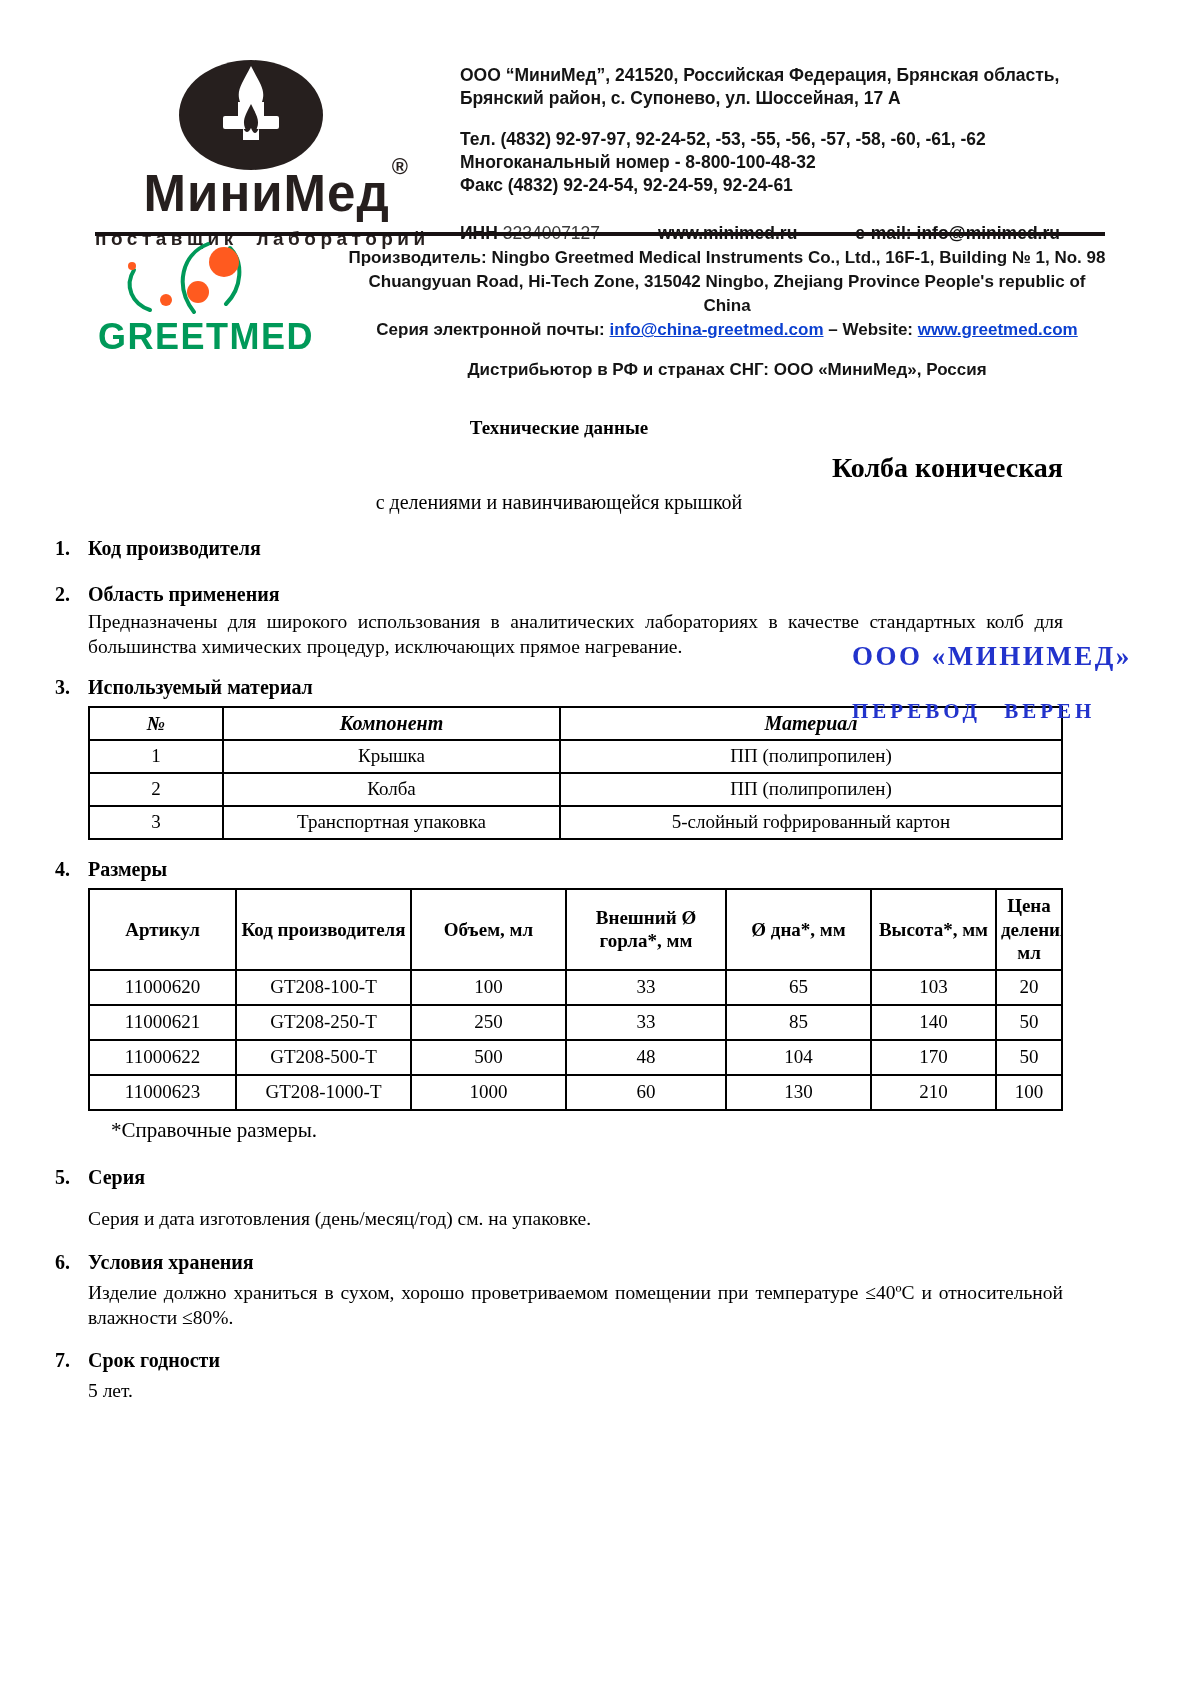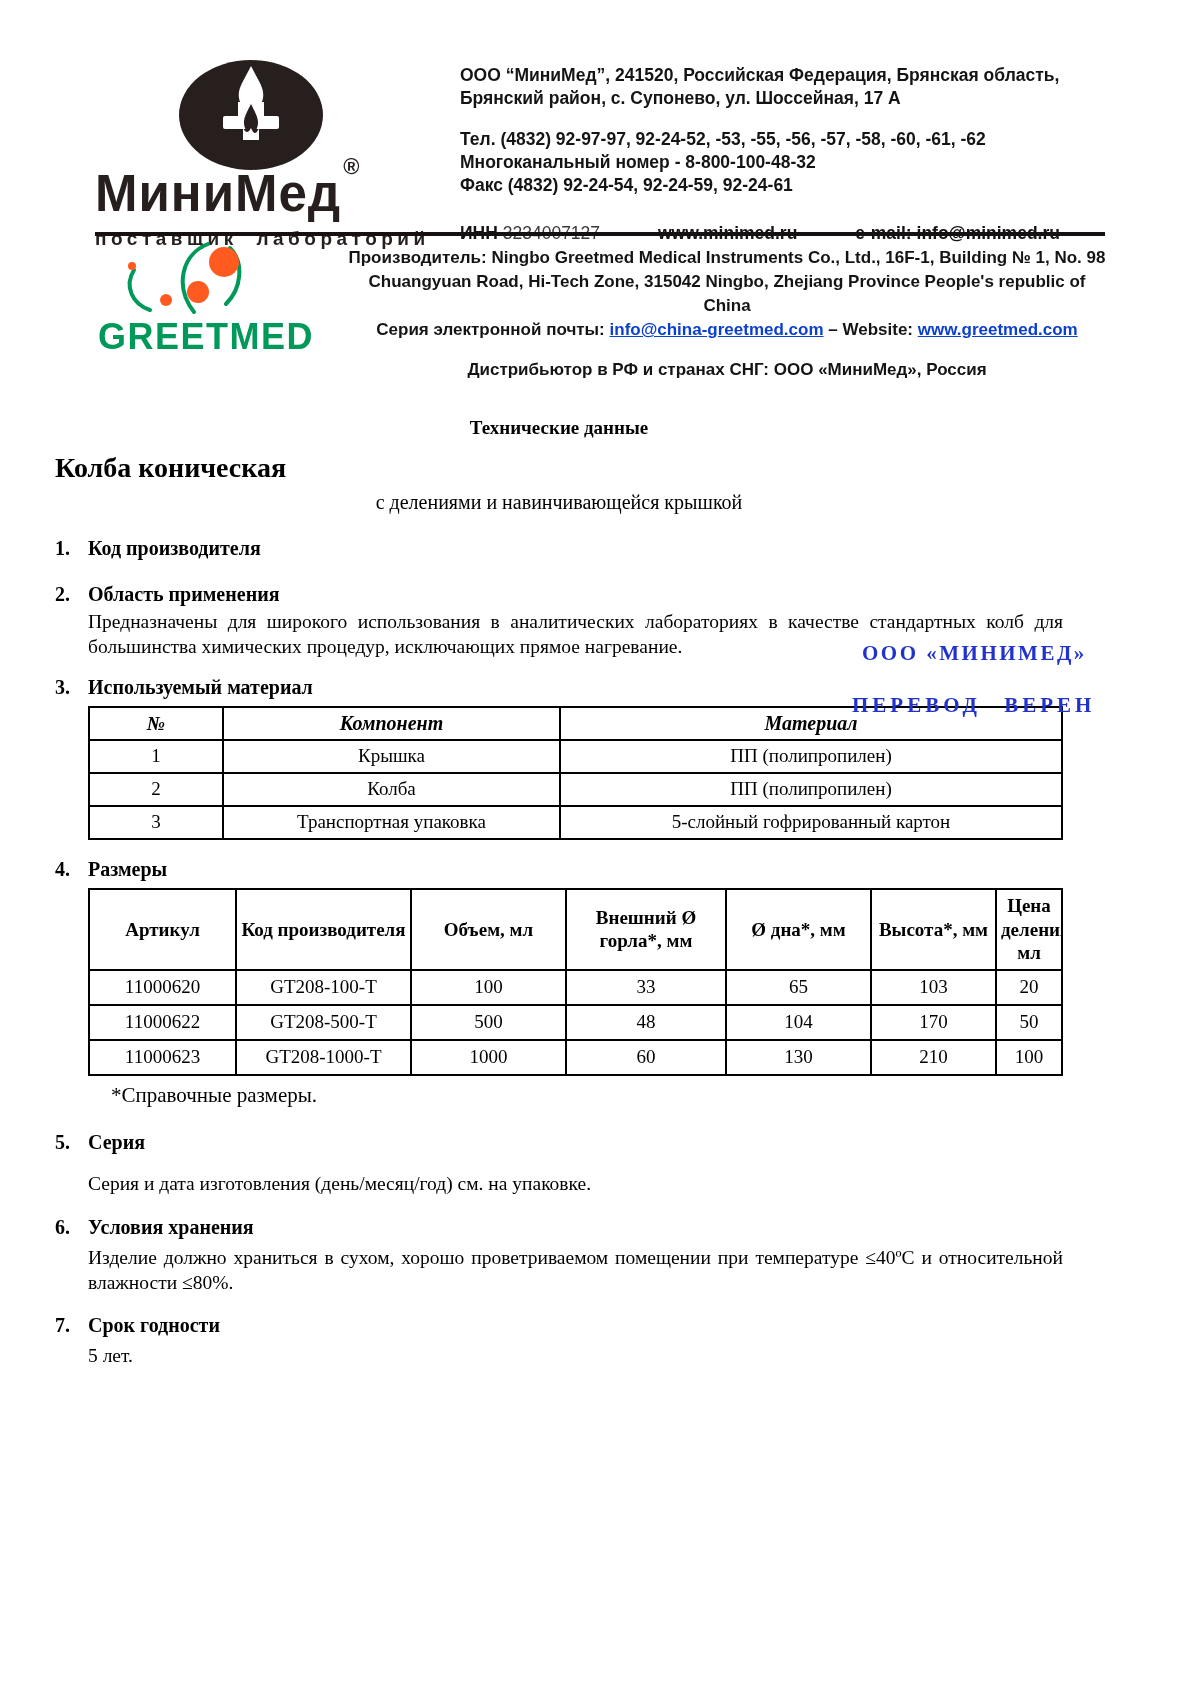--- a/index.html
+++ b/index.html
@@ -4,21 +4,21 @@
 <style>
   html,body { margin:0; padding:0; background:#888; }
   .page {
     position:relative; width:1200px; height:1697px; margin:0 auto;
     background:#ffffff; font-family:"Liberation Serif", serif; color:#000;
     overflow:hidden;
   }
   
   .sans { font-family:"Liberation Sans", sans-serif; }
 
-  .mm-logo { position:absolute; left:95px; top:58px; width:312px; text-align:left; }
+  .mm-logo { position:absolute; left:95px; top:58px; width:312px; text-align:right; }
   .mm-logo svg { display:block; margin:0 auto; }
   .mm-word { position:relative; display:inline-block; font-family:"Liberation Sans", sans-serif;
              font-weight:900; font-size:51px; letter-spacing:1px; color:#261f1e; line-height:1; margin-top:-4px; }
   .mm-reg { font-size:22px; font-weight:700; vertical-align:top; position:relative; top:-12px; left:2px; }
   .mm-tag { font-family:"Liberation Sans", sans-serif; font-weight:700; font-size:19px;
             letter-spacing:4.5px; word-spacing:9px; color:#261f1e; margin-top:9px; white-space:nowrap; }
 
   .supplier-info { position:absolute; left:460px; top:64px; width:648px;
                    font-weight:700; font-size:17.5px; line-height:1.33; color:#141414; }
   .supplier-info .gap { height:17px; }
@@ -32,27 +32,27 @@
              color:#009959; letter-spacing:1.5px; margin-top:-2px; }
 
   .manu-info { position:absolute; left:348px; top:246px; width:758px; text-align:center;
                font-weight:700; font-size:17px; line-height:1.42; color:#141414; }
   .manu-info a, .doc-link { color:#0a3fd0; text-decoration:underline; font-weight:700; cursor:pointer; }
   .manu-distrib { margin-top:15px; }
 
   
   .stamp { position:absolute; left:852px; top:641px; z-index:6;
            font-family:"Liberation Serif", serif; font-weight:700; color:#2233cc; }
-  .stamp-l1 { font-size:21px; letter-spacing:2.5px; white-space:nowrap;margin-left:10px; }
+  .stamp-l1 { font-size:27px; letter-spacing:2.5px; white-space:nowrap; }
   .stamp-l2 { font-size:21px; letter-spacing:4px; word-spacing:14px; margin-top:27px; white-space:nowrap; }
 
   
   .doc { position:absolute; left:55px; top:408px; width:1008px; font-size:19.5px; line-height:1.3; }
   .doc-subtitle { text-align:center; font-weight:700; font-size:19px; margin-top:8px; }
-  .doc-title    { text-align:left; font-weight:700; font-size:28px; margin-top:9px; }
+  .doc-title    { text-align:right; font-weight:700; font-size:28px; margin-top:9px; }
   .doc-note     { text-align:center; font-size:20px; margin-top:3px; }
 
   .sec-head { margin-top:20px; font-weight:700; font-size:20px; display:flex; }
   .sec-head .num { width:33px; flex:0 0 33px; }
   .sec-body { margin:5px 0 0 33px; width:975px; }
   .just { text-align:justify; }
 
   table { border-collapse:collapse; margin:6px 0 0 33px; width:975px; table-layout:fixed; }
   th, td { border:2px solid #000; text-align:center; vertical-align:middle;
            font-size:19px; padding:2px 6px; height:27px; overflow:hidden; }
@@ -192,20 +192,29 @@
       <tr>
         <td>11000620</td>
         <td>GT208-100-T</td>
         <td>100</td>
         <td>33</td>
         <td>65</td>
         <td>103</td>
         <td>20</td>
       </tr>
       <tr>
+        <td>11000621</td>
+        <td>GT208-250-T</td>
+        <td>250</td>
+        <td>33</td>
+        <td>85</td>
+        <td>140</td>
+        <td>50</td>
+      </tr>
+      <tr>
         <td>11000622</td>
         <td>GT208-500-T</td>
         <td>500</td>
         <td>48</td>
         <td>104</td>
         <td>170</td>
         <td>50</td>
       </tr>
       <tr>
         <td>11000623</td>

